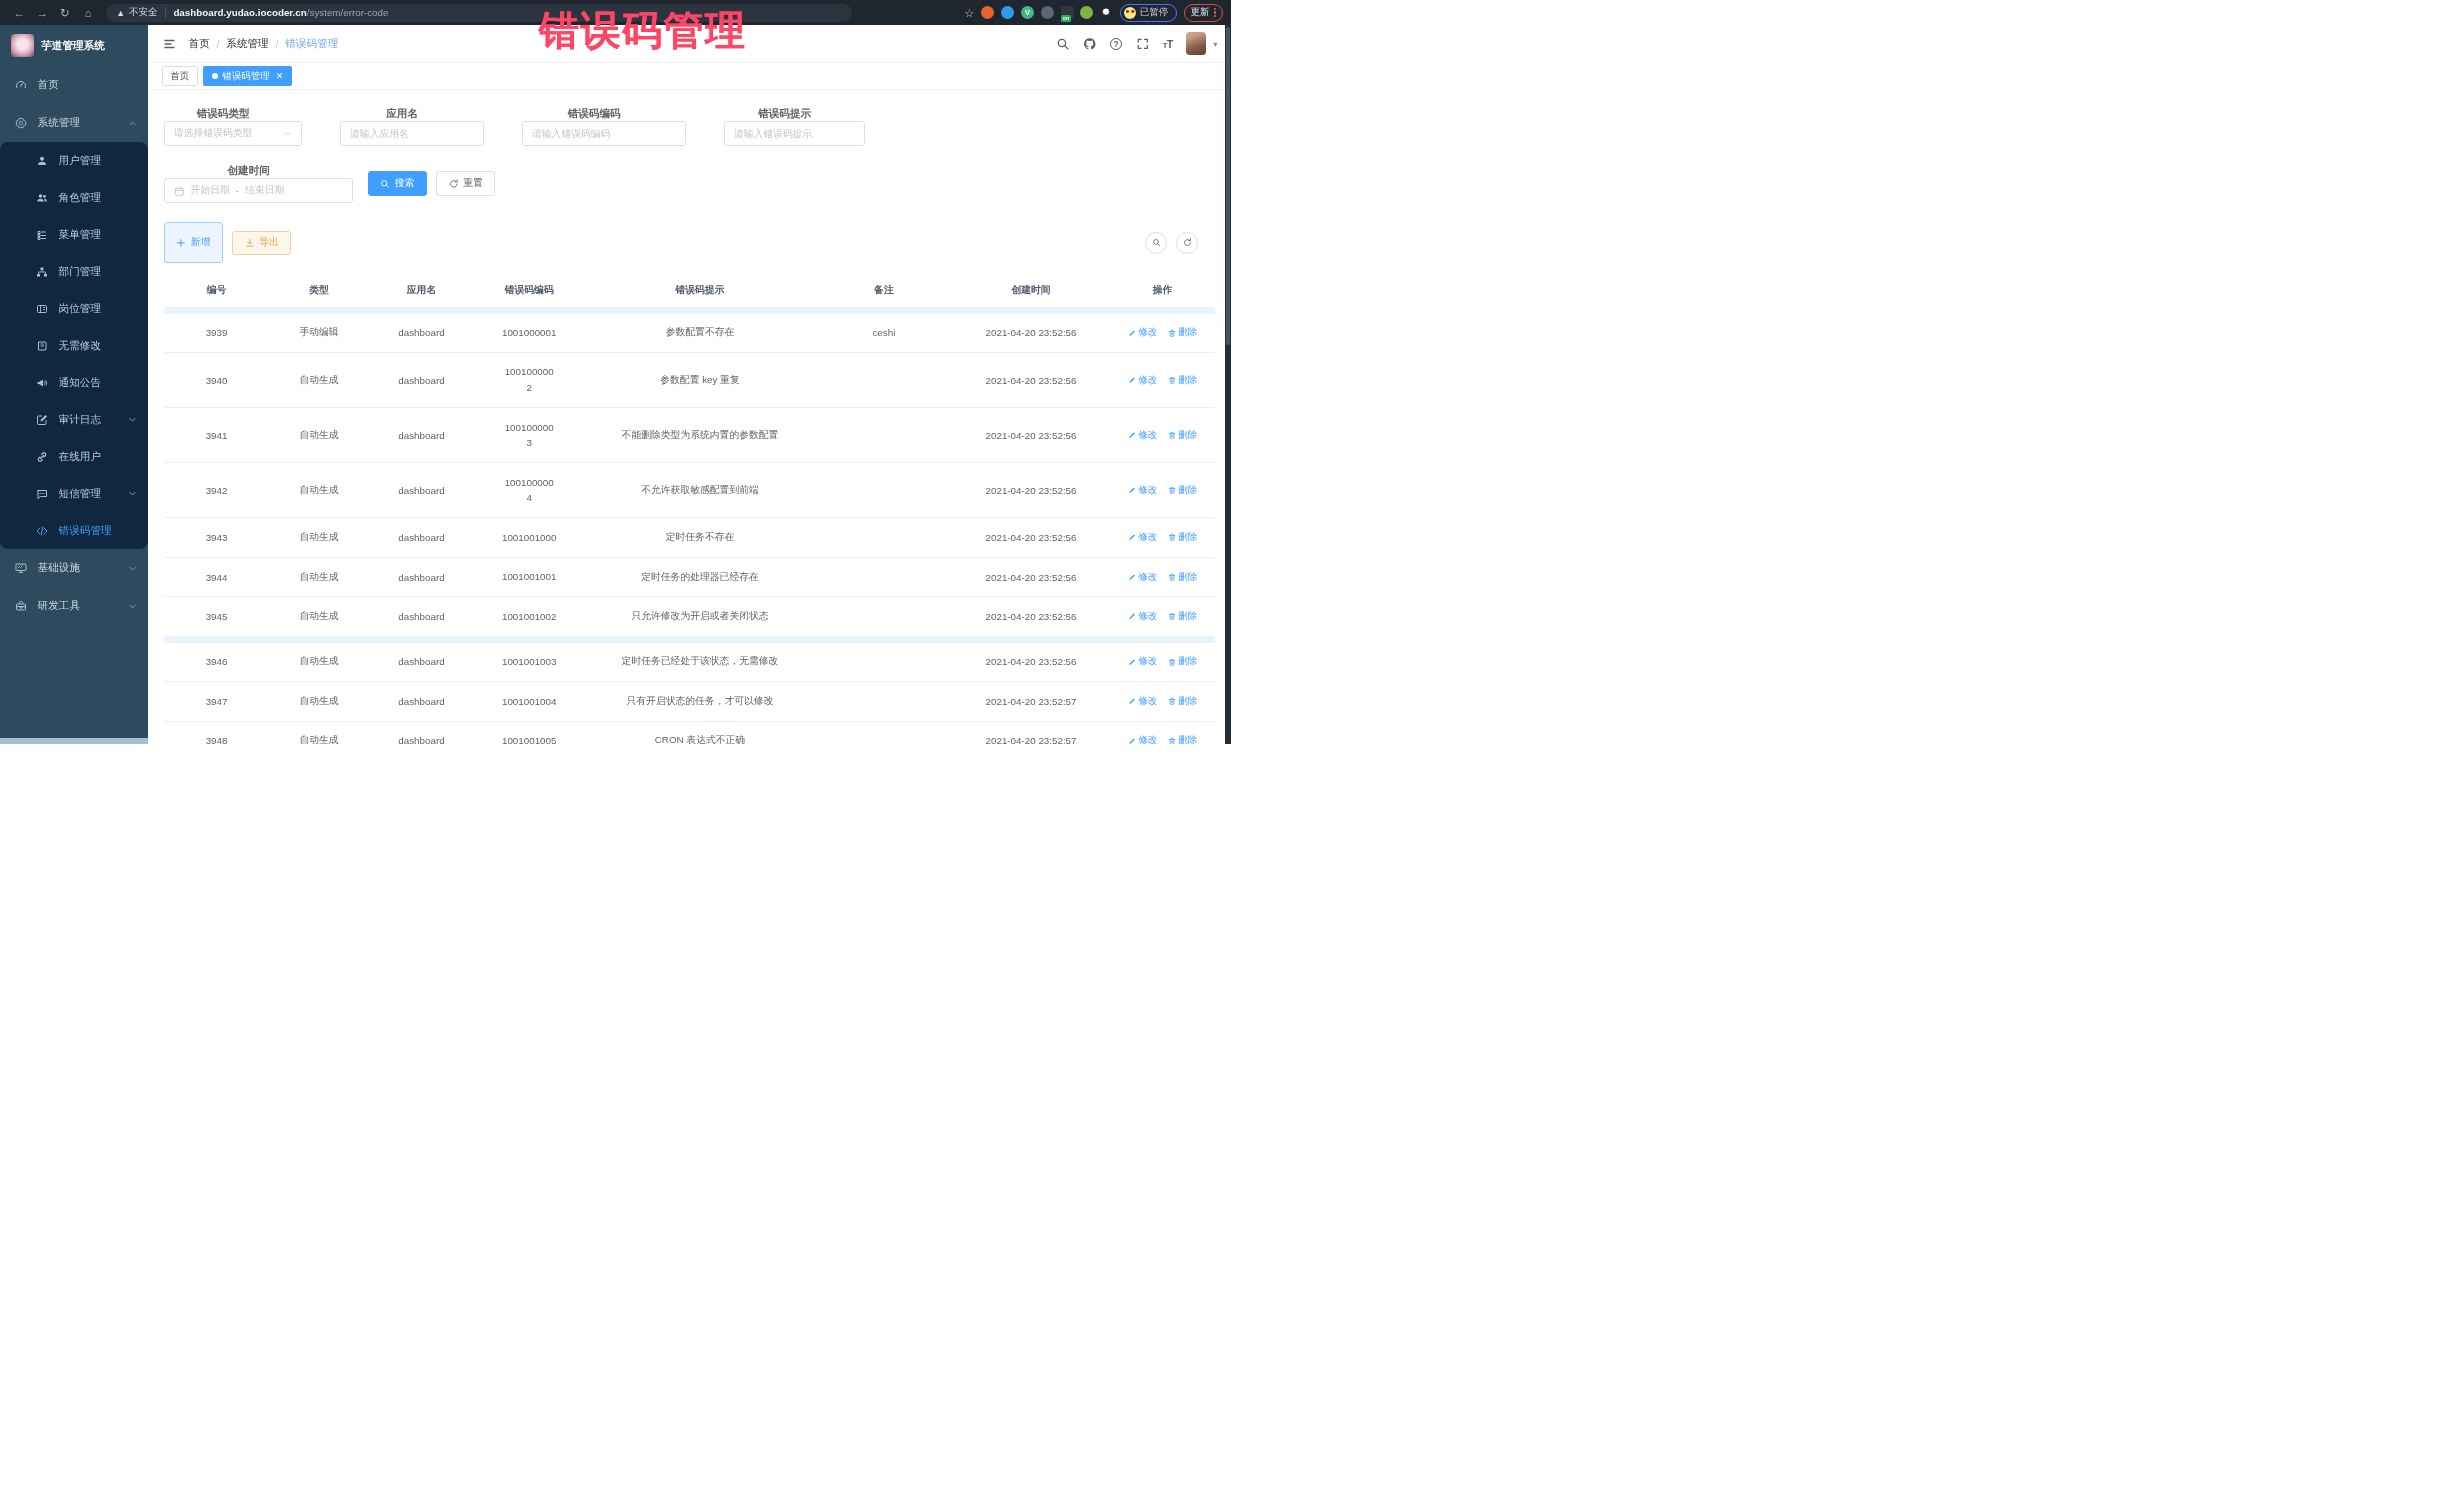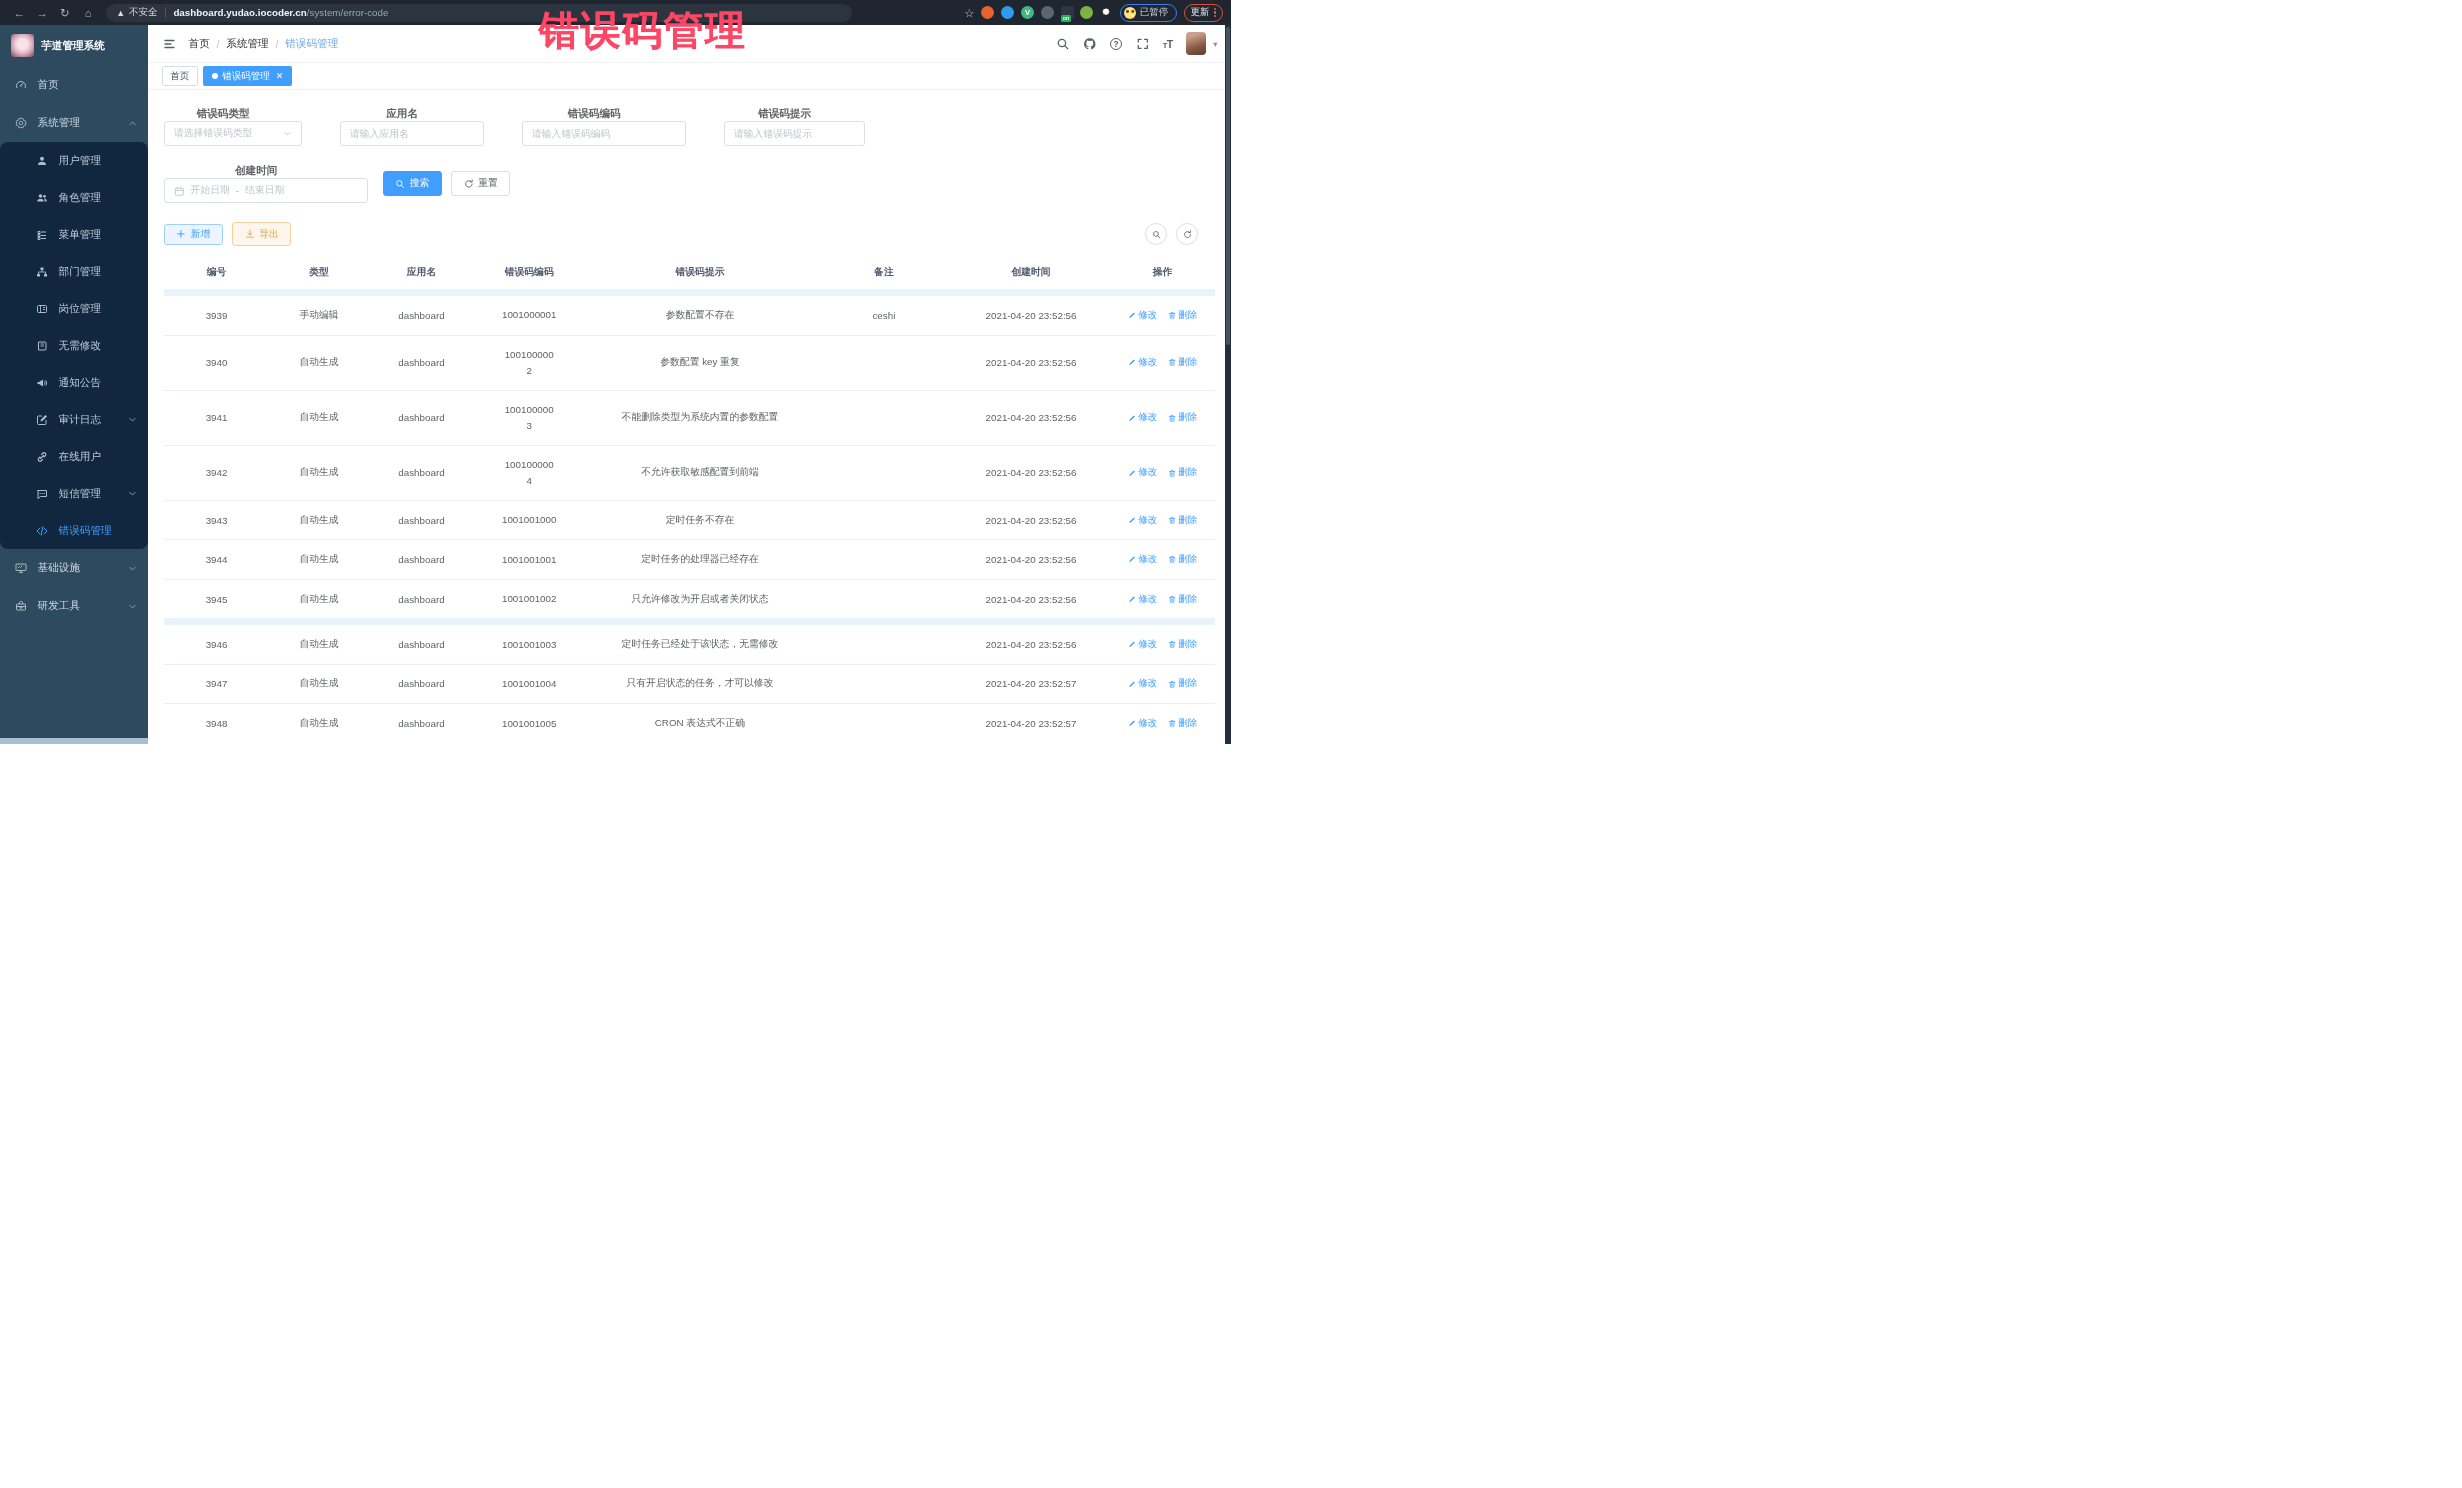--- a/index.html
+++ b/index.html
@@ -69,27 +69,27 @@
   
   .f-row { display:flex; align-items:center; padding-left:16px; margin-top:17.4px; }
   .f-item { display:flex; align-items:center; margin-right:38px;flex-direction:column; }
   .f-item label { font-weight:bold; color:#606266; font-size:10.6px; margin-right:19.7px; white-space:nowrap; }
   .inp { height:25px; border:0.8px solid #dcdfe6; border-radius:3px; padding:0 9px; font-size:9.8px; color:#606266; display:flex; align-items:center; background:#fff; }
   .inp input { border:none; outline:none; width:100%; font-size:9.8px; color:#606266; font-family:inherit; background:transparent; }
   .inp input::placeholder { color:#c0c4cc; }
   .sel { justify-content:space-between; cursor:pointer; }
   .sel .ph { color:#c0c4cc; }
   .sel .sc { color:#c0c4cc; width:9px; height:9px; }
-  .drange { gap:6px; color:#c0c4cc; width:204px; }
+  .drange { gap:6px; color:#c0c4cc; width:189px; }
   .drange .cal { width:10.6px; height:10.6px; color:#c0c4cc; flex:none; }
   .drange span { font-size:9.8px; }
   .drange .rs { color:#a8abb2; }
   .btn { height:25px; border-radius:3px; padding:0 11.4px; font-size:9.8px; display:inline-flex; align-items:center; gap:4.5px; cursor:pointer; border:0.8px solid #dcdfe6; background:#fff; color:#606266; font-family:inherit; }
   .btn.primary { background:#409eff; border-color:#409eff; color:#fff; }
-  .btn.plain-blue { background:#ecf5ff; border-color:#a0cfff; color:#409eff; height:21px; }
+  .btn.plain-blue { background:#ecf5ff; border-color:#a0cfff; color:#409eff; height:41px; }
   .btn.plain-warn { background:#fdf6ec; border-color:#f3d19e; color:#e6a23c; height:23.5px; }
   .bic { width:9.8px; height:9.8px; display:inline-flex; }
 
   .tool-row { display:flex; align-items:center; padding:0 33px 0 16px; margin-top:19px; }
   .tool-right { margin-left:auto; display:flex; gap:9px; }
   .cbtn { width:22px; height:22px; border:0.8px solid #dcdfe6; border-radius:50%; display:flex; align-items:center; justify-content:center; color:#606266; cursor:pointer; background:#fff; }
   .cbtn .bic { width:9px; height:9px; }
 
   
   table { width:calc(100% - 32px); margin:10.6px 16px 0; border-collapse:collapse; table-layout:fixed; }

